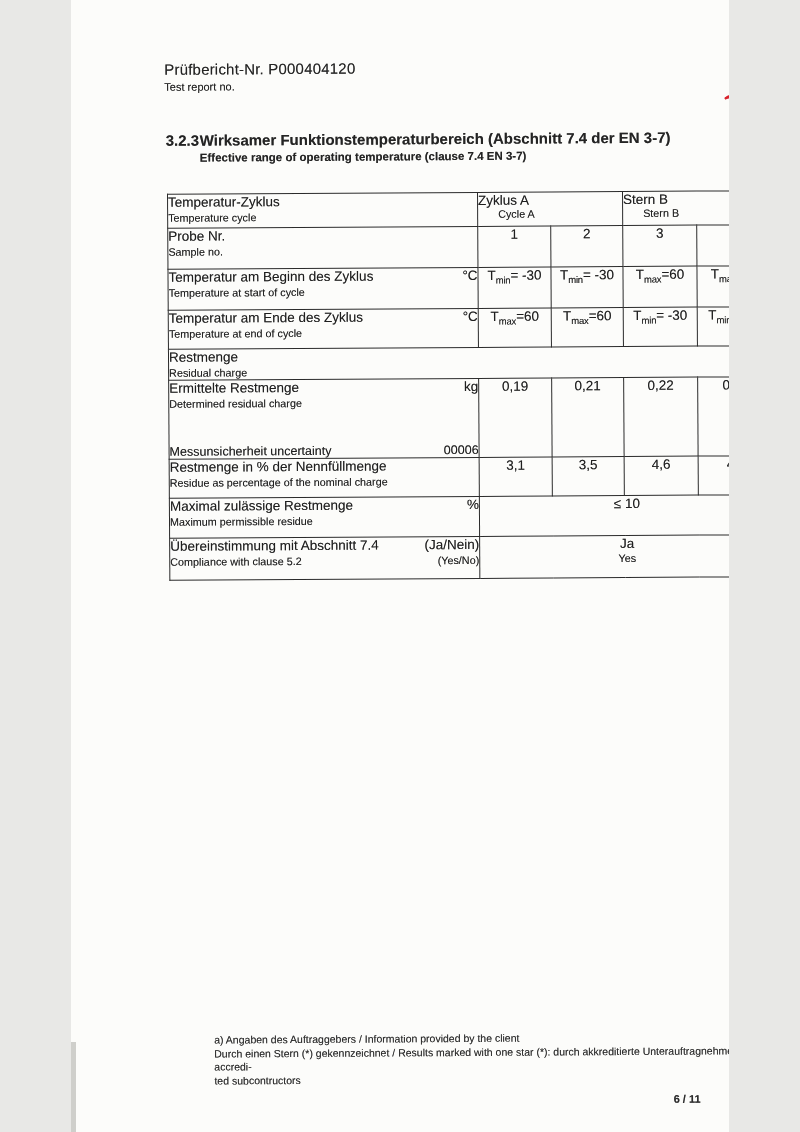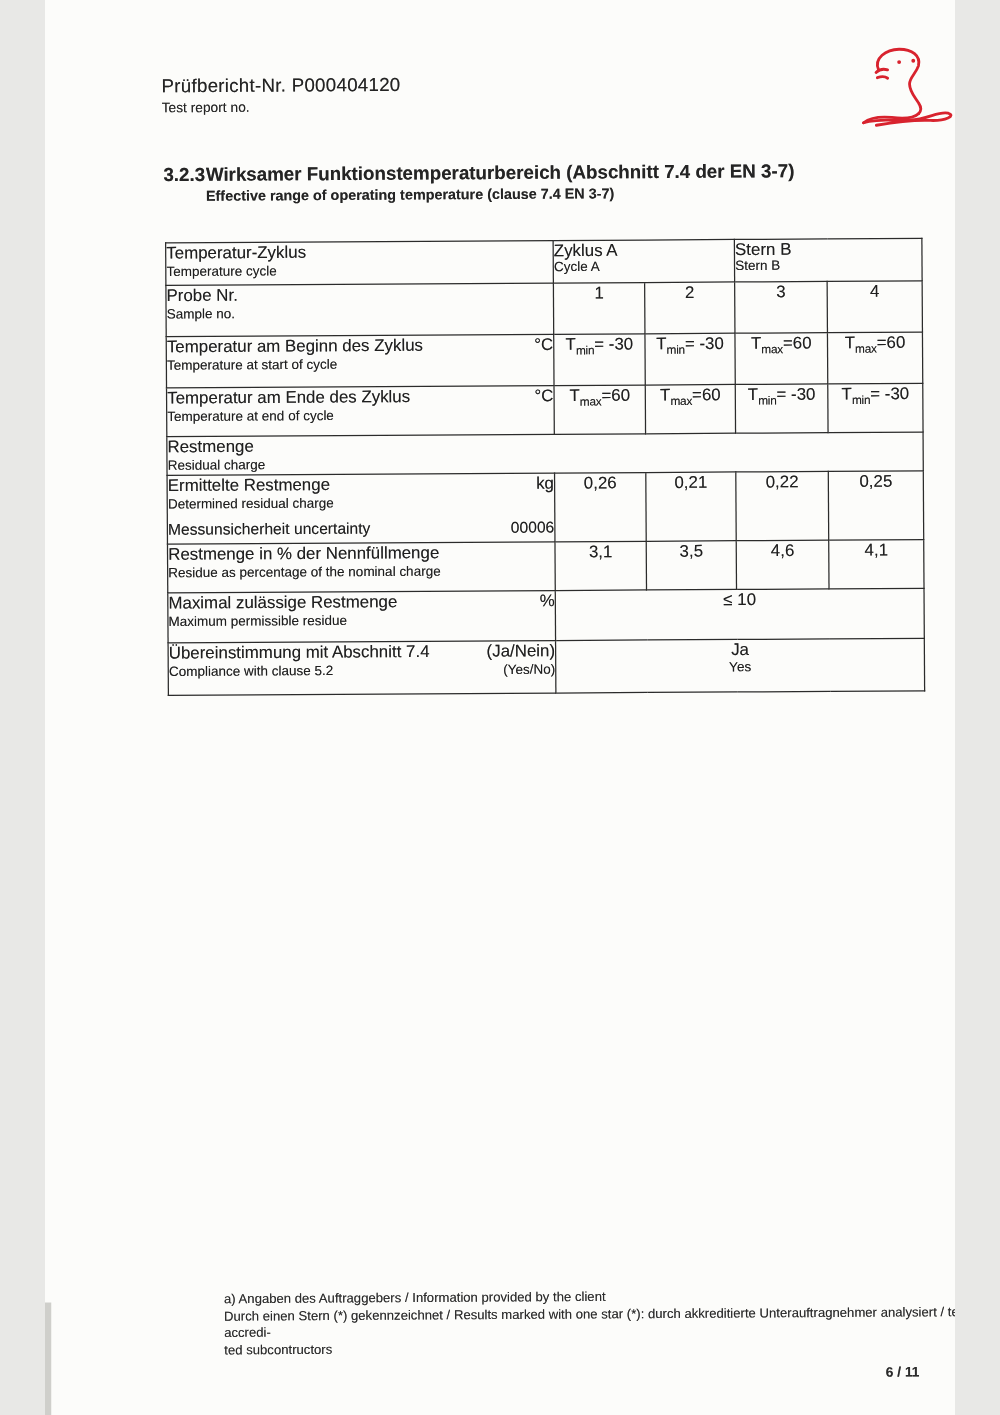--- a/index.html
+++ b/index.html
@@ -2,21 +2,21 @@
 <html><head>
 <meta charset="utf-8">
 <style>
   html, body { margin: 0; padding: 0; }
   body {
     background: #e8e8e6;
     font-family: "Liberation Sans", sans-serif;
   }
   .page {
     position: relative;
-    width: 728px;
+    width: 658px;
     height: 1132px;
     margin: 0 auto;
     background: #fcfcfa;
     overflow: hidden;
     color: #242424;
     text-decoration: underline;
   }
   .tilt {
     position: absolute;
     inset: 0;
@@ -50,26 +50,26 @@
   table.report td {
     border: 1.6px solid #2b2b2b;
     padding: 0;
     vertical-align: top;
     overflow: hidden;
   }
   .lbl { padding: 6px 9px 4px 9px; }
   .lrow { display: flex; justify-content: space-between; align-items: baseline; }
   .de { font-size: 13.5px; }
   .en { font-size: 10.8px; margin-top: 2px; }
-  .mid { font-size: 12.5px; }
+  .mid { font-size: 12.5px; margin-top: 28px; }
   .unit { font-size: 13.5px; }
   .val { text-align: center; font-size: 13.5px; padding-top: 7px; }
   .val sub { font-size: 9.5px; letter-spacing: -0.2px; }
   .cycle-hdr { text-align: left; padding-top: 4px; }
-  .cycle-hdr .en { margin-top: 0; }
+  .cycle-hdr .en { margin-top: 0; margin-left: 20px; }
   .valwide { text-align: center; font-size: 13.5px; padding-top: 8px; }
   .comp-en { font-size: 10.8px; margin-top: 1px; }
 
   
   .footnotes { position: absolute; left: 140px; top: 1032px; width: 655px; font-size: 10.5px; line-height: 13.5px; color: #2c2c2c; }
   .pageno { position: absolute; right: 32px; top: 1094px; font-size: 11px; font-weight: bold; color: #2c2c2c; }
 
   .scan-edge { position: absolute; left: 0; top: 1042px; width: 5px; height: 90px; background: #cfcfcb; }
 </style>
 </head>
@@ -183,21 +183,21 @@
             <div class="lrow">
               <span class="de">Ermittelte Restmenge</span>
               <span class="unit">kg</span>
             </div>
             <div class="en">Determined residual charge</div>
             <div class="lrow" style="margin-top:7px">
               <span class="mid">Messunsicherheit uncertainty</span>
               <span class="mid">00006</span>
             </div>
           </td>
-          <td class="val">0,26</td>
+          <td class="val">0,19</td>
           <td class="val">0,21</td>
           <td class="val">0,22</td>
           <td class="val">0,25</td>
         </tr>
 
         <tr style="height:39px">
           <td class="lbl">
             <div class="de">Restmenge in % der Nennfüllmenge</div>
             <div class="en">Residue as percentage of the nominal charge</div>
           </td>

